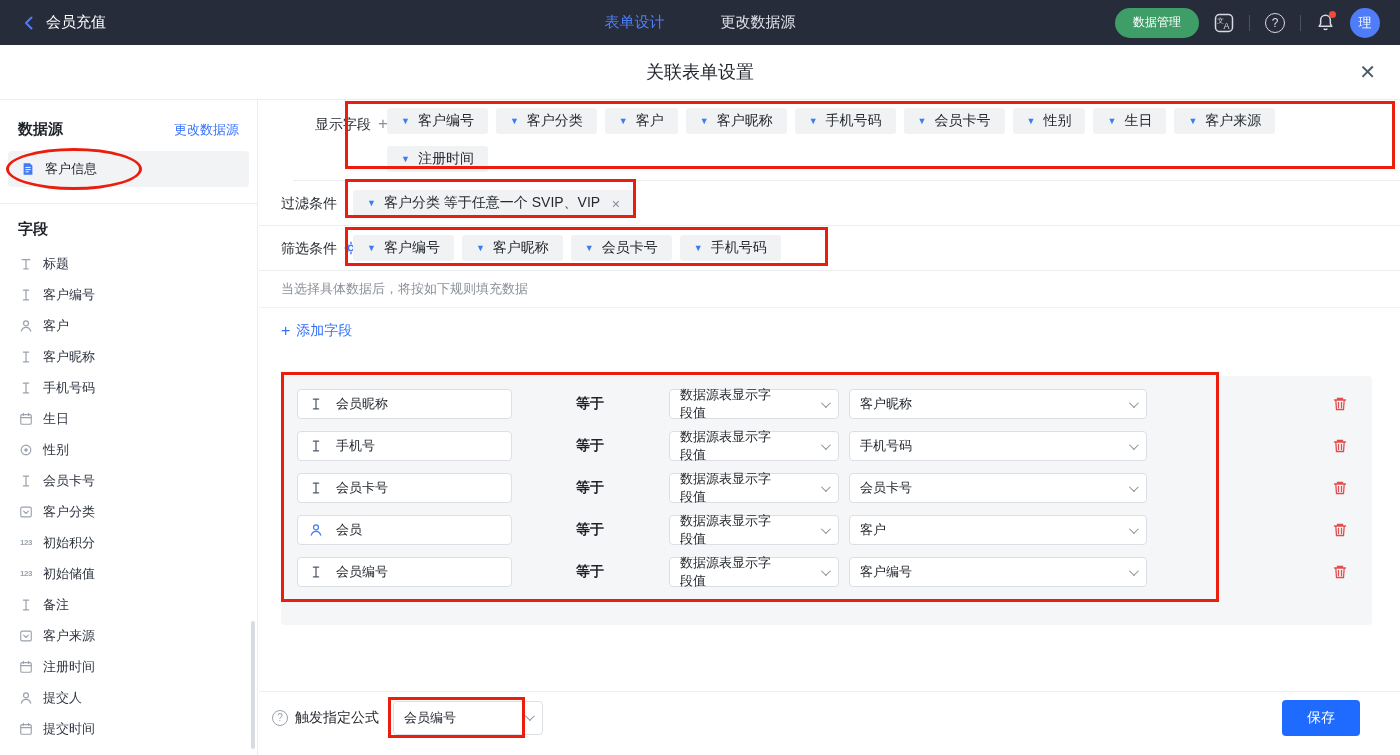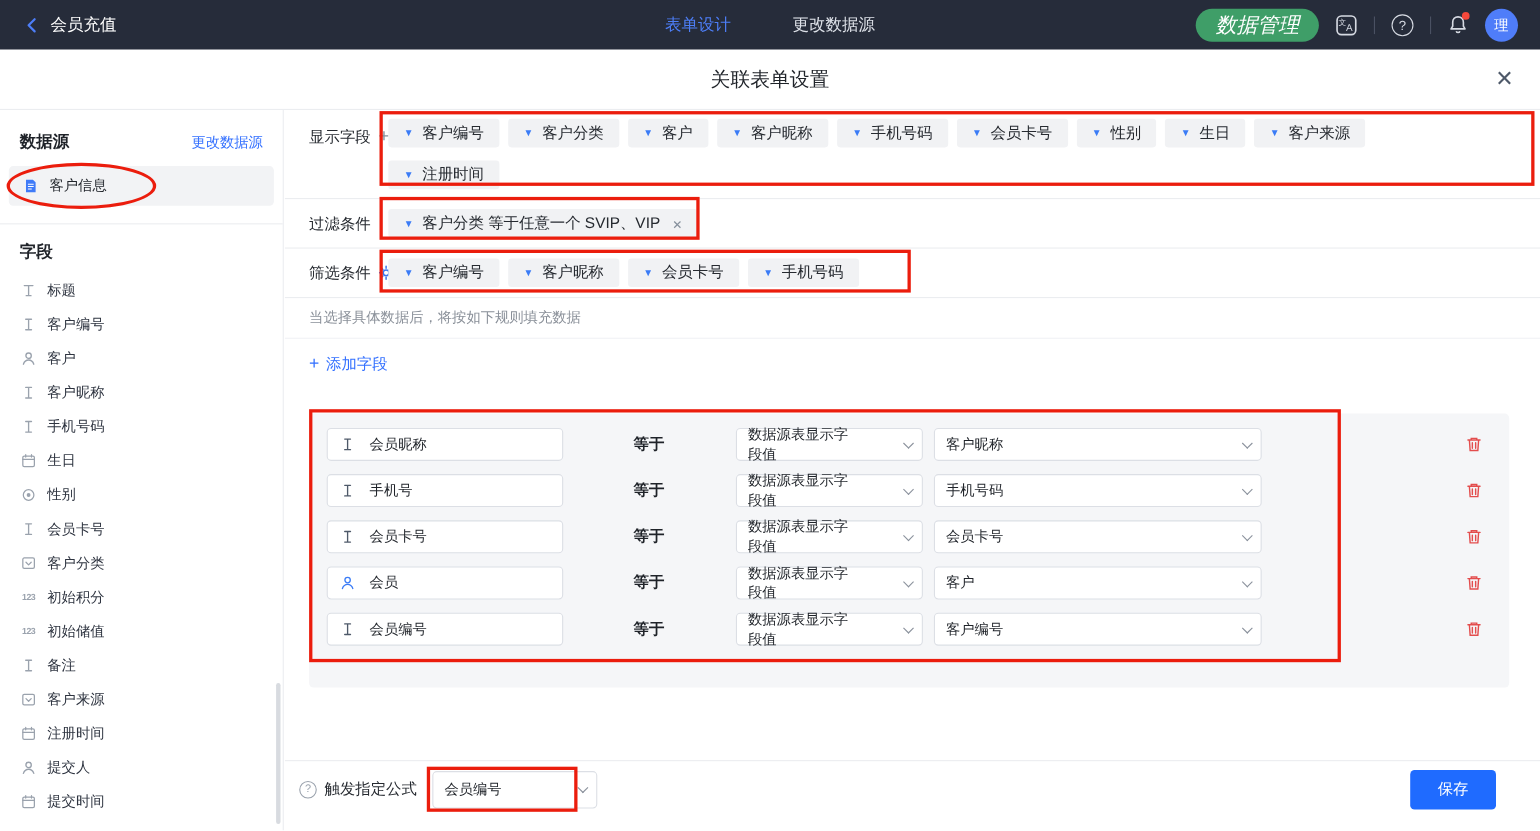--- a/index.html
+++ b/index.html
@@ -8,21 +8,21 @@
   .page { position:relative; width:1400px; height:755px; background:#fff; overflow:hidden; }
 
   
   .topbar { position:absolute; top:0; left:0; right:0; height:45px; background:#262c3a; display:flex; align-items:center; padding:0 20px; z-index:5; }
   .tb-left { display:flex; align-items:center; gap:8px; cursor:pointer; }
   .tb-title { color:#ffffff; font-size:15px; }
   .tb-tabs { position:absolute; left:50%; transform:translateX(-50%); display:flex; gap:56px; }
   .tb-tab { font-size:15px; color:#dde1e8; cursor:pointer; }
   .tb-tab.active { color:#4d7ef7; }
   .tb-right { margin-left:auto; display:flex; align-items:center; gap:15px; }
-  .green-btn { background:#3f9e68; color:#fff; border:none; height:30px; padding:0 18px; border-radius:15px; font-size:19px; cursor:pointer;font-style:italic; }
+  .green-btn { background:#3f9e68; color:#fff; border:none; height:30px; padding:0 18px; border-radius:15px; font-size:12px; cursor:pointer; }
   .tb-sep { width:1px; height:16px; background:#4a5162; }
   .help-icon { width:20px; height:20px; border-radius:50%; border:1.5px solid #d6dae2; color:#d6dae2; font-size:12px; display:flex; align-items:center; justify-content:center; cursor:pointer; }
   .bell { position:relative; cursor:pointer; display:flex; }
   .bell-dot { position:absolute; top:-2px; right:-1px; width:7px; height:7px; background:#f5483b; border-radius:50%; }
   .avatar { width:30px; height:30px; border-radius:50%; background:#4f7df9; color:#fff; font-size:13px; display:flex; align-items:center; justify-content:center; cursor:pointer; }
 
   
   .title-row { position:absolute; top:45px; left:0; right:0; height:55px; background:#fff; border-bottom:1px solid #ebedf0; display:flex; align-items:center; justify-content:center; }
   .modal-title { font-size:18px; font-weight:400; color:#1f2329; }
   .close-btn { position:absolute; right:24px; top:50%; transform:translateY(-50%); font-size:20px; color:#4e5969; cursor:pointer; line-height:1; }
@@ -39,21 +39,21 @@
   .field-item { height:31px; display:flex; align-items:center; gap:9px; padding:0 18px; font-size:13px; color:#2e3440; cursor:pointer; }
   .field-item .icn { color:#9aa2ad; }
   .icn { width:16px; display:inline-flex; justify-content:center; align-items:center; flex-shrink:0; }
   .icn svg { width:14px; height:14px; display:block; }
   .num123 { font-size:8px; letter-spacing:-0.5px; font-weight:700; }
   .sb-scroll { position:absolute; right:2px; bottom:6px; width:4px; height:128px; background:#d8dbe0; border-radius:2px; cursor:pointer; }
 
   
   .main { position:absolute; top:100px; left:259px; right:0; bottom:0; background:#fff; }
   .cfg-row { display:flex; align-items:flex-start; padding:8px 0 8px 22px; border-bottom:1px solid #ebedf0; min-height:45px; }
-  .cfg-row.row-display { min-height:77px; }
+  .cfg-row.row-display { min-height:77px;margin-left:34px; }
   .cfg-row.single { align-items:center; height:45px; padding-top:0; padding-bottom:0; }
   .row-label { display:flex; align-items:center; gap:7px; width:72px; flex-shrink:0; font-size:14px; color:#262a30; line-height:26px; margin-top:3px; white-space:nowrap; }
   .cfg-row.single .row-label { margin-top:0; }
   .plus-btn { color:#86909c; font-size:17px; cursor:pointer; }
   .plus-btn::before { content:"+"; }
   .gear-btn { cursor:pointer; display:inline-flex; }
   .tags { display:flex; flex-wrap:wrap; width:980px; gap:6px 8px; align-items:center; }
   .tag { display:inline-flex; align-items:center; gap:8px; height:26px; padding:0 14px; background:#f1f2f4; border-radius:3px; font-size:14px; color:#262a30; cursor:pointer; white-space:nowrap; }
   .caret { font-size:9px; color:#3b7cf6; line-height:1; }
   .caret::before { content:"\25BC"; }

